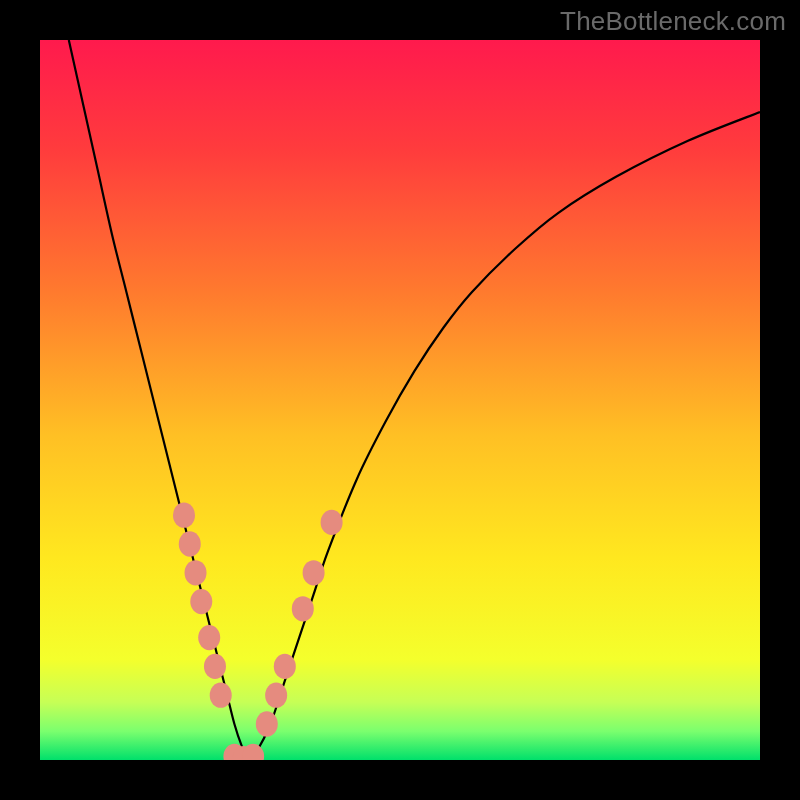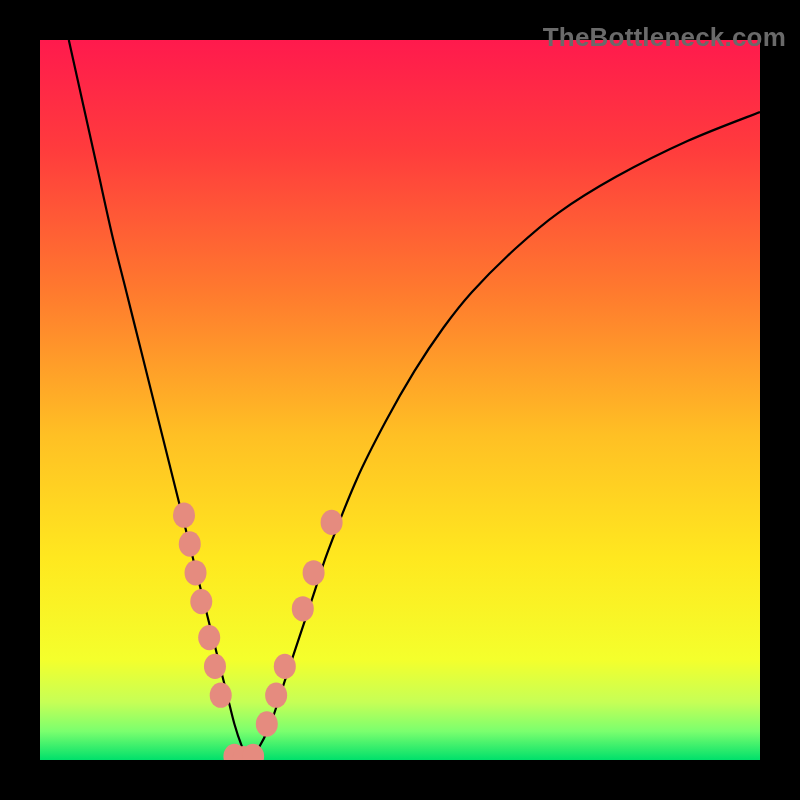--- a/index.html
+++ b/index.html
@@ -21,24 +21,24 @@
   }
   .plot {
     position: absolute;
     left: 40px;
     top: 40px;
     width: 720px;
     height: 720px;
   }
   .watermark {
     position: absolute;
-    top: 22px;
+    top: 6px;
     right: 14px;
     font-size: 26px;
-    font-weight: 700;
+    font-weight: 400;
     color: #6a6a6a;
     letter-spacing: 0.2px;
     font-family: Arial, Helvetica, sans-serif;
   }
 </style>
 </head>
 <body>
 
 <div class="frame">
   <svg class="plot" width="720" height="720" viewBox="0 0 720 720">

